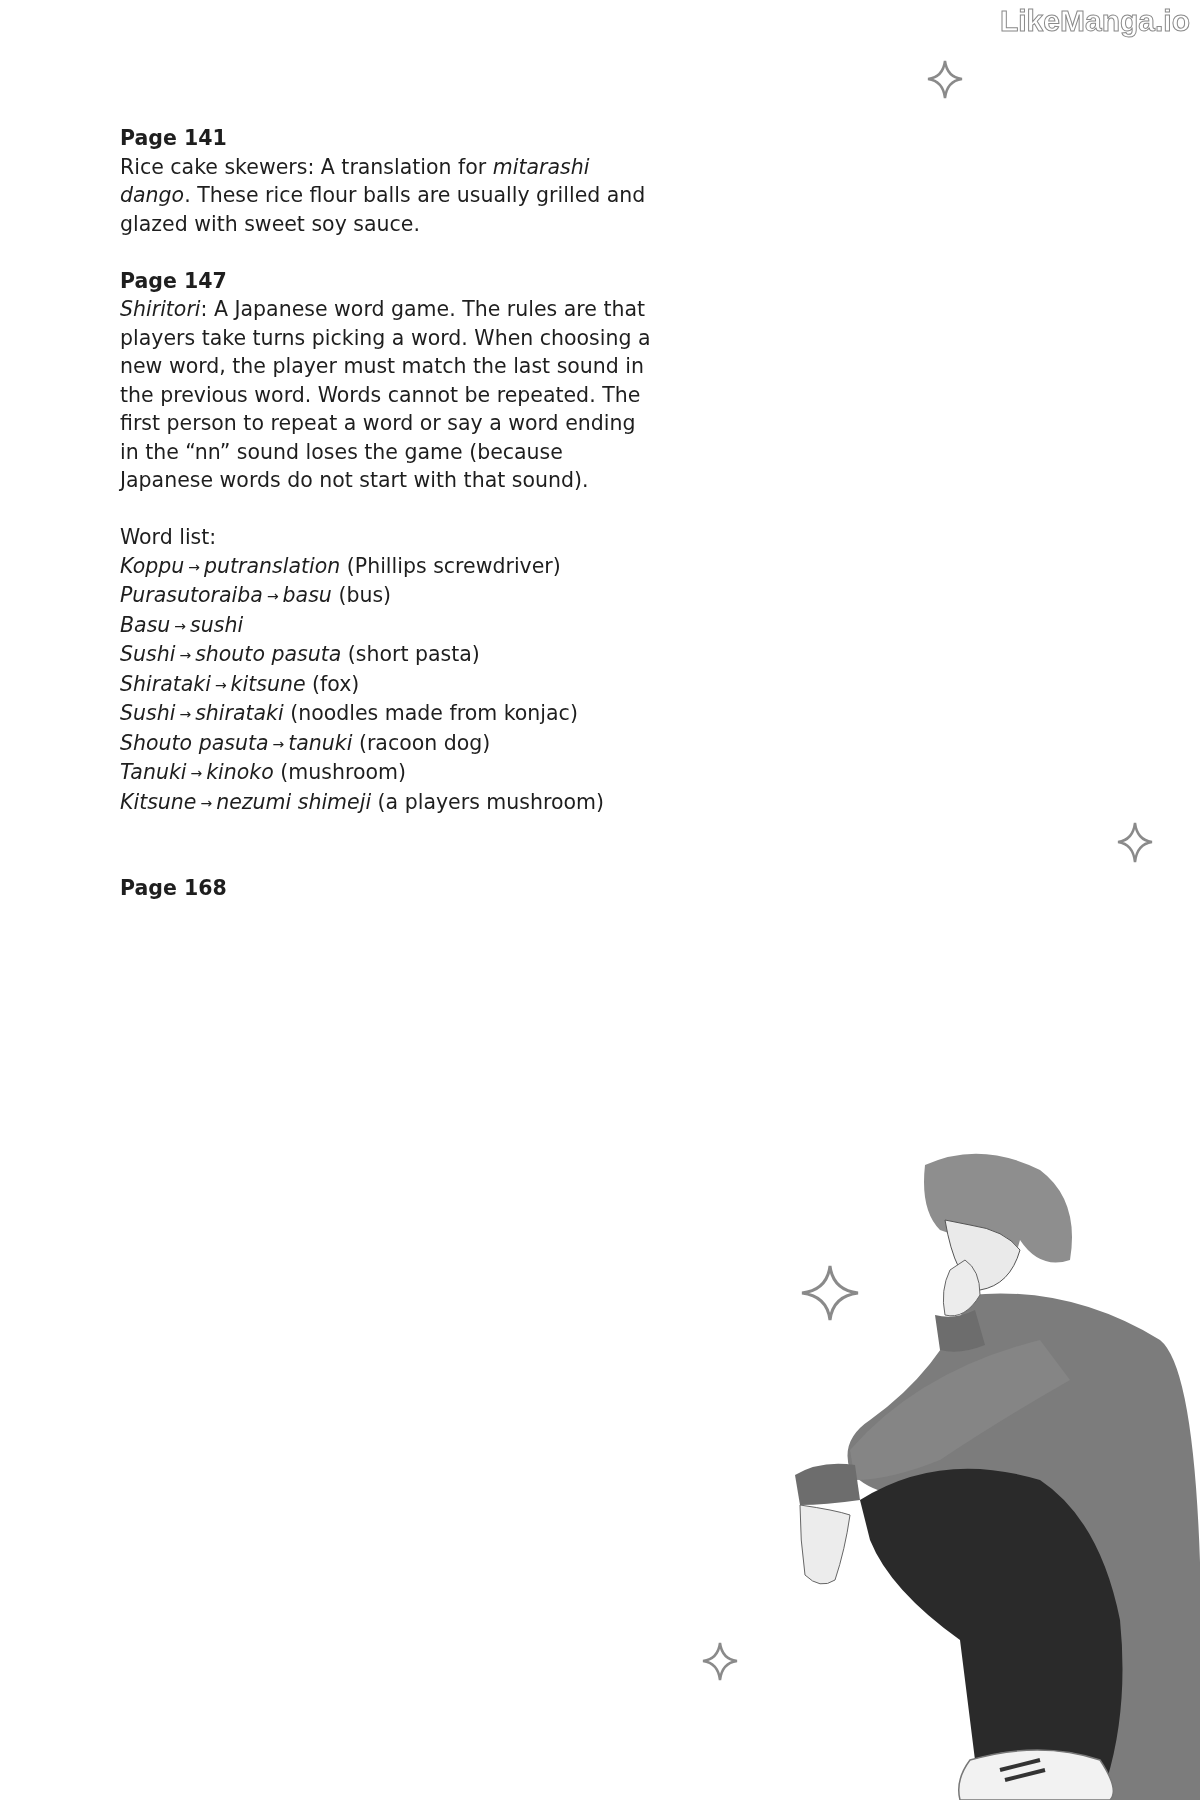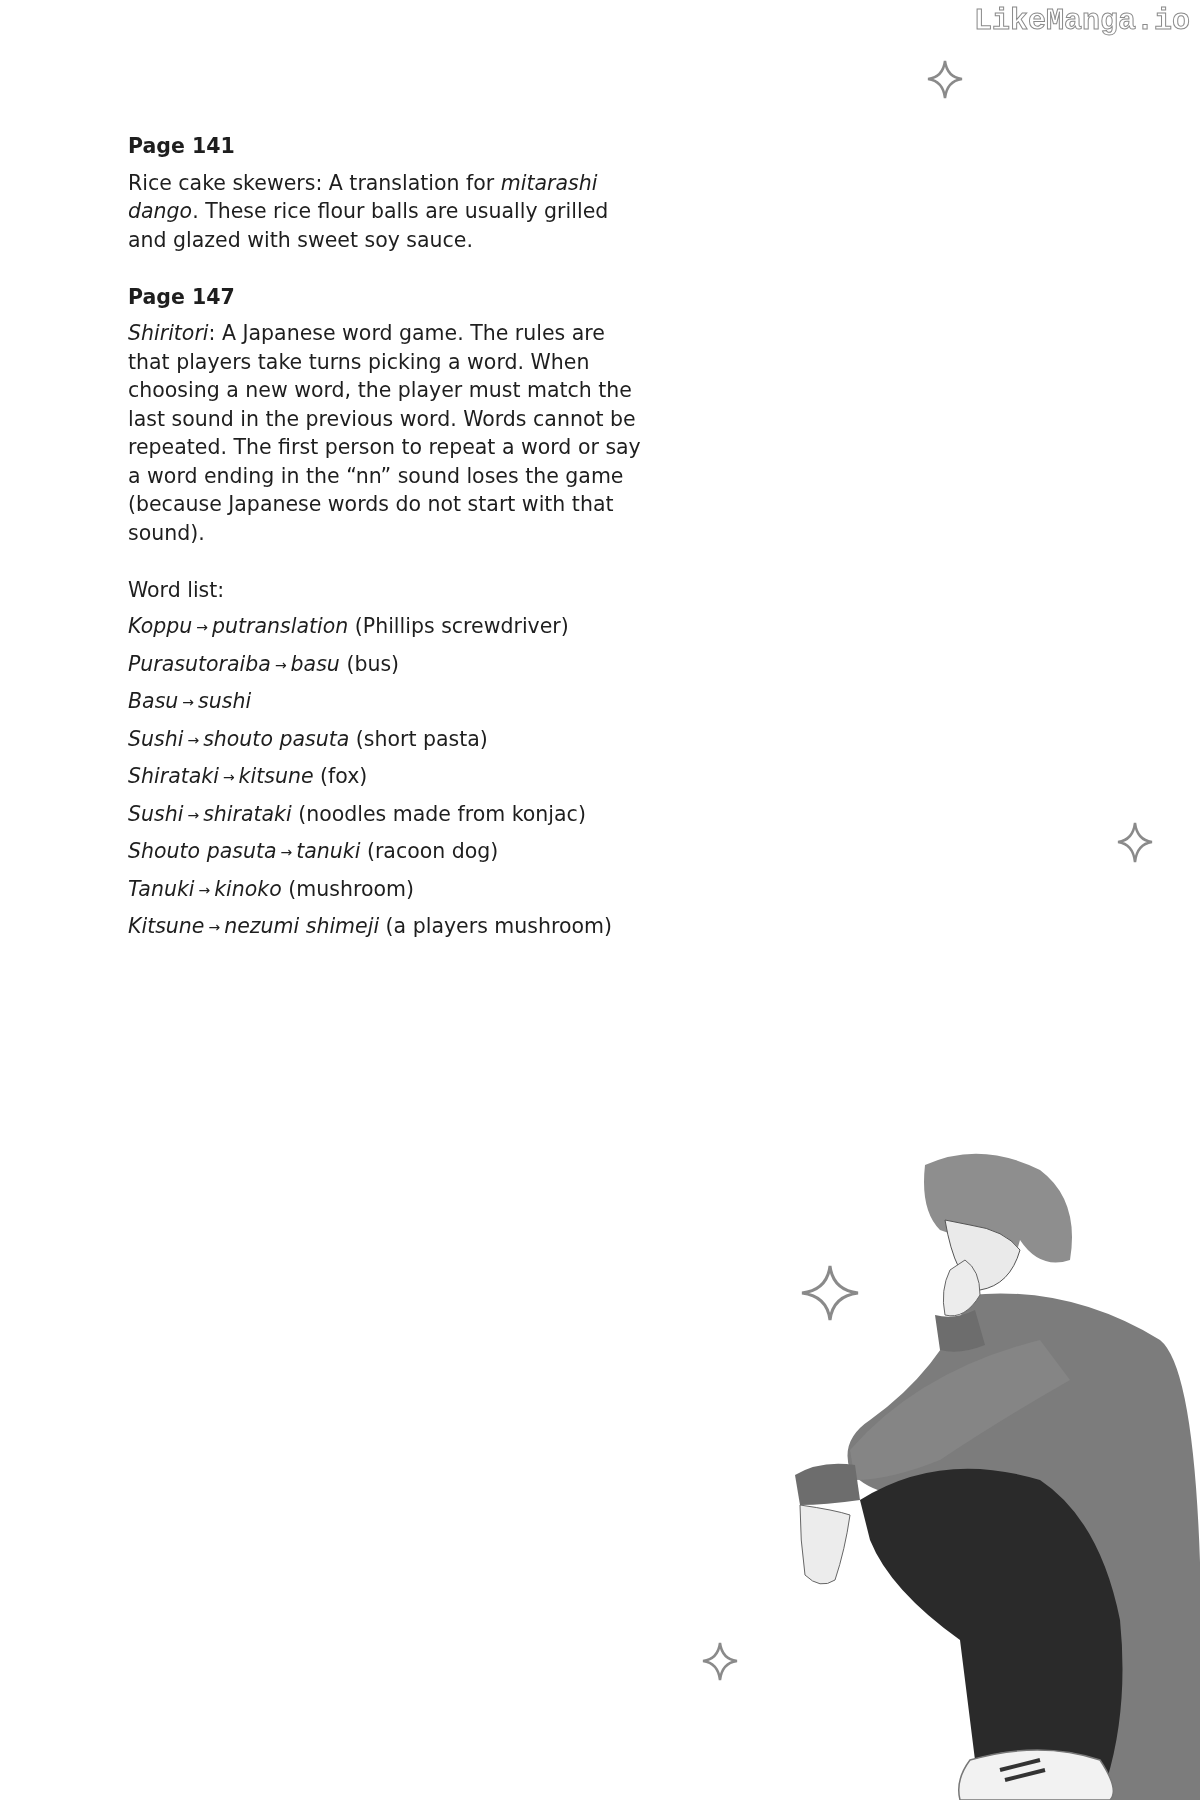--- a/index.html
+++ b/index.html
@@ -1,21 +1,21 @@
 <!DOCTYPE html>
 <html><head>
 <meta charset="utf-8">
 <style>
   html, body { margin:0; padding:0; }
   body { width:1200px; height:1800px; background:#ffffff; position:relative; overflow:hidden;
          font-family:"DejaVu Sans", sans-serif; color:#1e1e1e; }
-  .watermark { position:absolute; right:10px; top:4px; font-family:Liberation Mono, monospace;
+  .watermark { position:absolute; right:10px; top:4px; font-family:Liberation Sans, sans-serif;
      font-size:30px; letter-spacing:0px; color:#fff; -webkit-text-stroke:1px #8a8a8a; font-weight:bold; }
   .notes { position:absolute; left:120px; top:124px; width:540px; font-size:20.5px; line-height:28.5px; }
-  .notes p { margin:8px; }
+  .notes p { margin:0; }
   .section { margin-bottom:28.5px; }
   .section.gap2 { margin-bottom:57px; }
   .head { font-weight:bold; }
   .b { font-weight:normal; }
   .i { font-style:italic; }
   .arrow { font-size:14px; margin:0 4px; vertical-align:1px; }
   .sparkle { position:absolute; }
   .figure { position:absolute; left:740px; top:1120px; width:460px; height:680px; }
 </style>
 </head>
@@ -43,20 +43,21 @@
         <p><span class="i"><span>Su</span><span class="b">shi</span><span></span></span><span class="arrow">→</span><span class="i"><span class="b">sh</span><span>outo pasuta</span></span><span> (short pasta)</span></p>
         <p><span class="i"><span>Shirata</span><span class="b">ki</span><span></span></span><span class="arrow">→</span><span class="i"><span class="b">ki</span><span>tsune</span></span><span> (fox)</span></p>
         <p><span class="i"><span>Su</span><span class="b">shi</span><span></span></span><span class="arrow">→</span><span class="i"><span class="b">sh</span><span>irataki</span></span><span> (noodles made from konjac)</span></p>
         <p><span class="i"><span>Shouto pasu</span><span class="b">ta</span><span></span></span><span class="arrow">→</span><span class="i"><span class="b">ta</span><span>nuki</span></span><span> (racoon dog)</span></p>
         <p><span class="i"><span>Tanu</span><span class="b">ki</span><span></span></span><span class="arrow">→</span><span class="i"><span class="b">ki</span><span>noko</span></span><span> (mushroom)</span></p>
         <p><span class="i"><span>Kitsu</span><span class="b">ne</span><span></span></span><span class="arrow">→</span><span class="i"><span class="b">ne</span><span>zumi shimeji</span></span><span> (a players mushroom)</span></p>
       </div>
   </div>
 
   <div class="section">
+    <p class="head">Page 168</p>
   </div>
 </div>
 
 <svg class="sparkle" style="left:925px;top:58px" width="40" height="42" viewBox="-20 -21 40 42">
     <path d="M0,-18 Q2,-2 17,0 Q2,2 0,19 Q-2,2 -17,0 Q-2,-2 0,-18Z" fill="none" stroke="#8a8a8a" stroke-width="2.5"></path>
   </svg>
 <svg class="sparkle" style="left:1115px;top:820px" width="40" height="44" viewBox="-20 -22 40 44">
     <path d="M0,-19 Q2,-2 17,0 Q2,2 0,20 Q-2,2 -17,0 Q-2,-2 0,-19Z" fill="none" stroke="#8a8a8a" stroke-width="2.5"></path>
   </svg>
 <svg class="sparkle" style="left:800px;top:1263px" width="60" height="60" viewBox="-30 -30 60 60">

